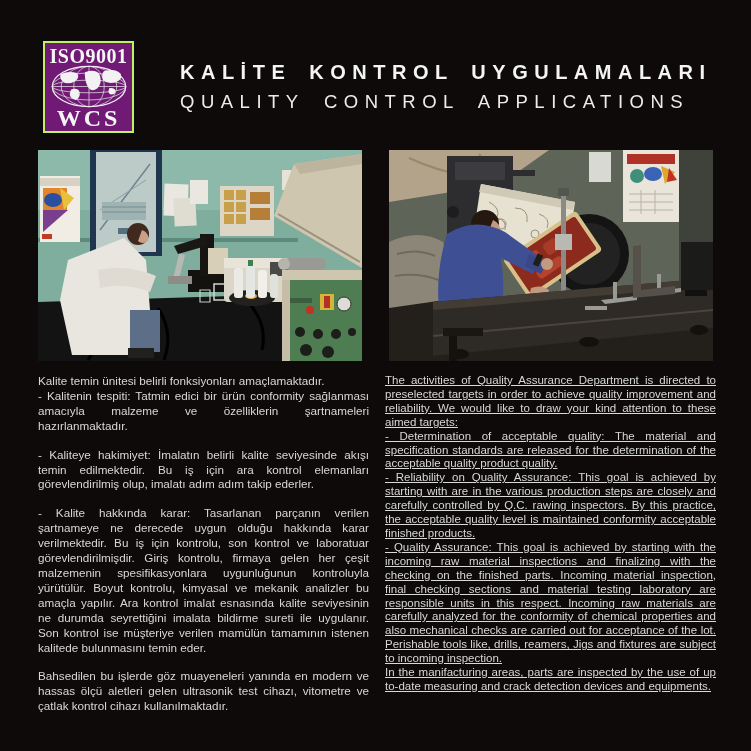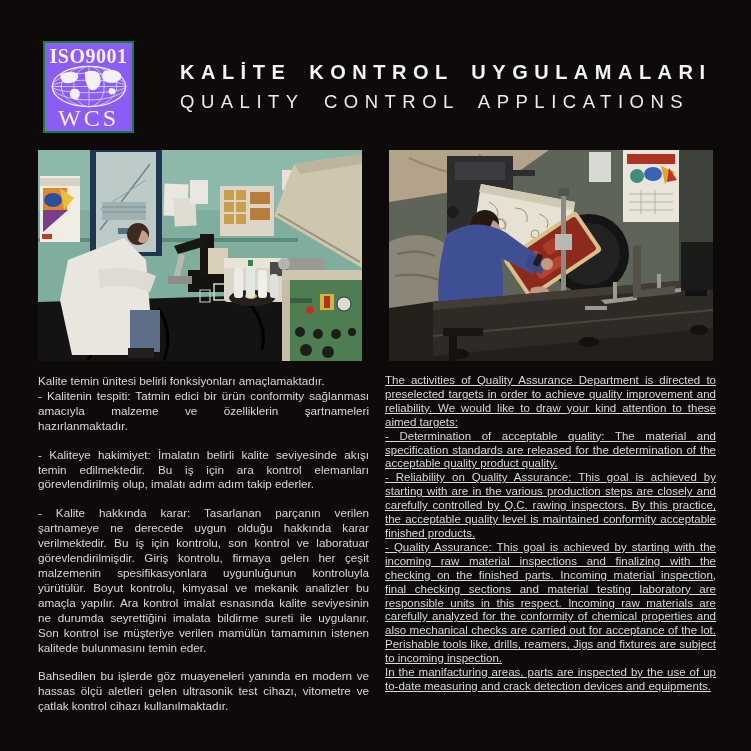--- a/index.html
+++ b/index.html
@@ -5,32 +5,32 @@
   html,body{margin:0;padding:0;background:#000;}
   .page{
     position:relative;width:751px;height:751px;margin:0 auto;
     background:#0d0a09;overflow:hidden;
     font-family:"Liberation Sans","DejaVu Sans",sans-serif;
     color:#d9d9d9;
   }
   
   .logo{
     position:absolute;left:43px;top:41px;width:87px;height:88px;
-    border:2px solid #15803d;background:#8b5cf6;
+    border:2px solid #bef264;background:#701a75;
     display:flex;flex-direction:column;align-items:center;justify-content:space-between;
   }
   .logo-top{
     font-family:"Liberation Serif","DejaVu Serif",serif;
     font-weight:bold;font-size:20px;letter-spacing:0.5px;color:#f5f5f5;
     margin-top:2px;line-height:22px;white-space:nowrap;
   }
   .logo-globe{width:84px;height:44px;margin:-2px 0;}
   .logo-bottom{
     font-family:"Liberation Serif","DejaVu Serif",serif;
-    font-weight:normal;font-size:24px;letter-spacing:3px;color:#f5f5f5;
+    font-weight:bold;font-size:24px;letter-spacing:3px;color:#f5f5f5;
     line-height:24px;margin-bottom:1px;white-space:nowrap;
   }
   
   .titles{position:absolute;left:172px;top:57px;width:560px;margin-left:8px;}
   .title-tr{
     font-size:20px;font-weight:bold;color:#f4f4f4;
     letter-spacing:6.5px;word-spacing:6px;line-height:30px;white-space:nowrap;
   }
   .title-en{
     font-size:18.5px;font-weight:400;color:#ececec;

